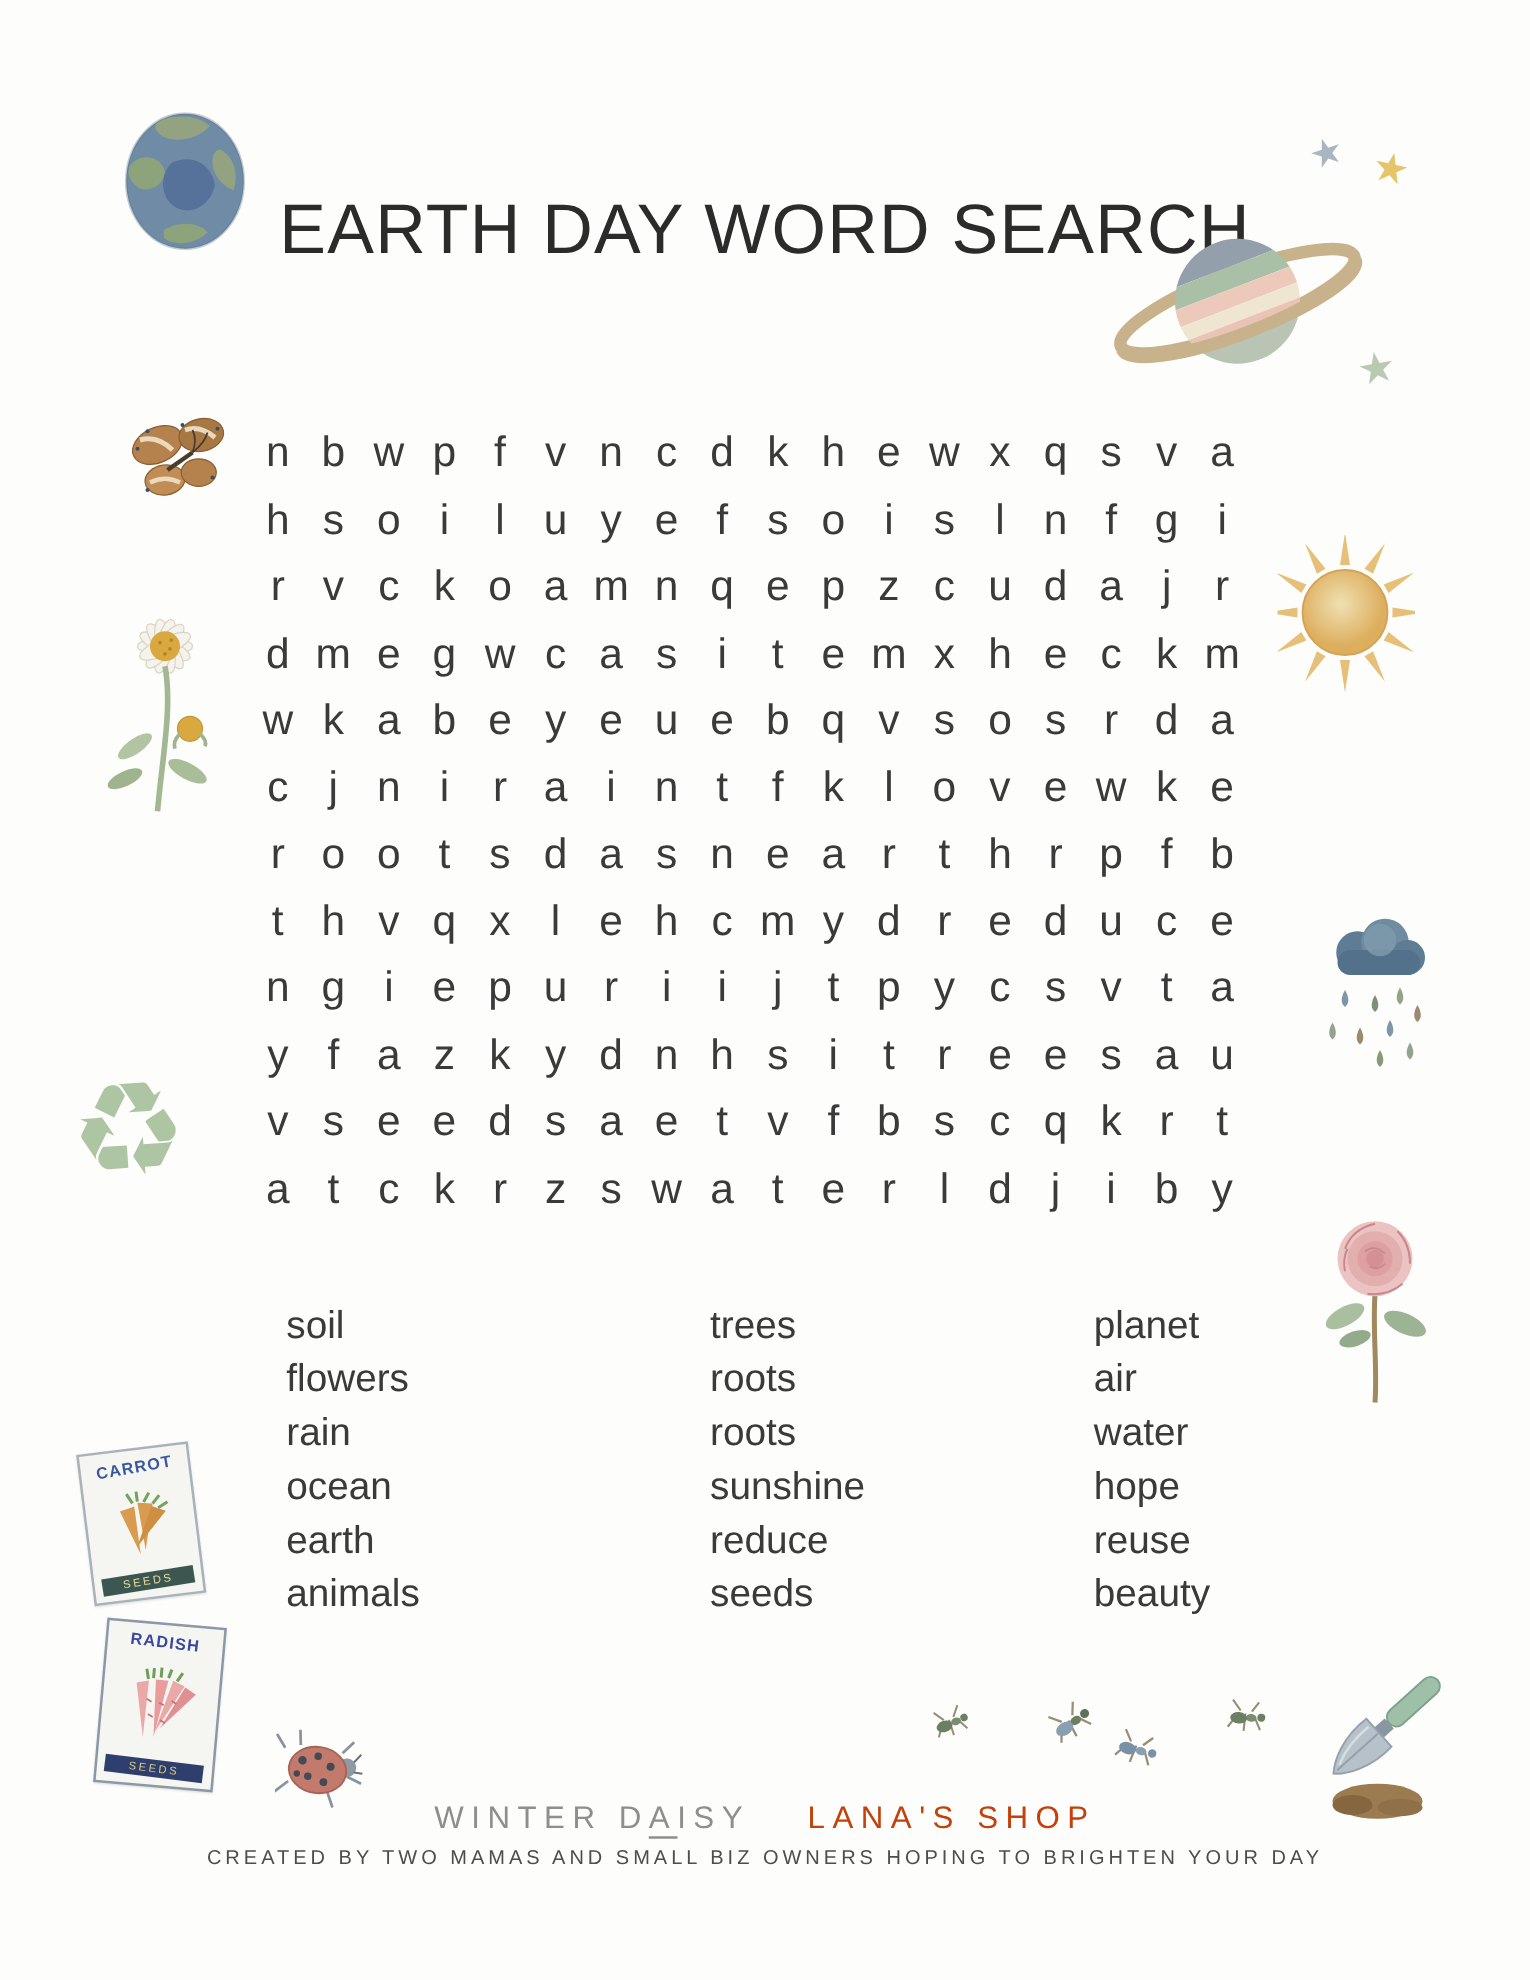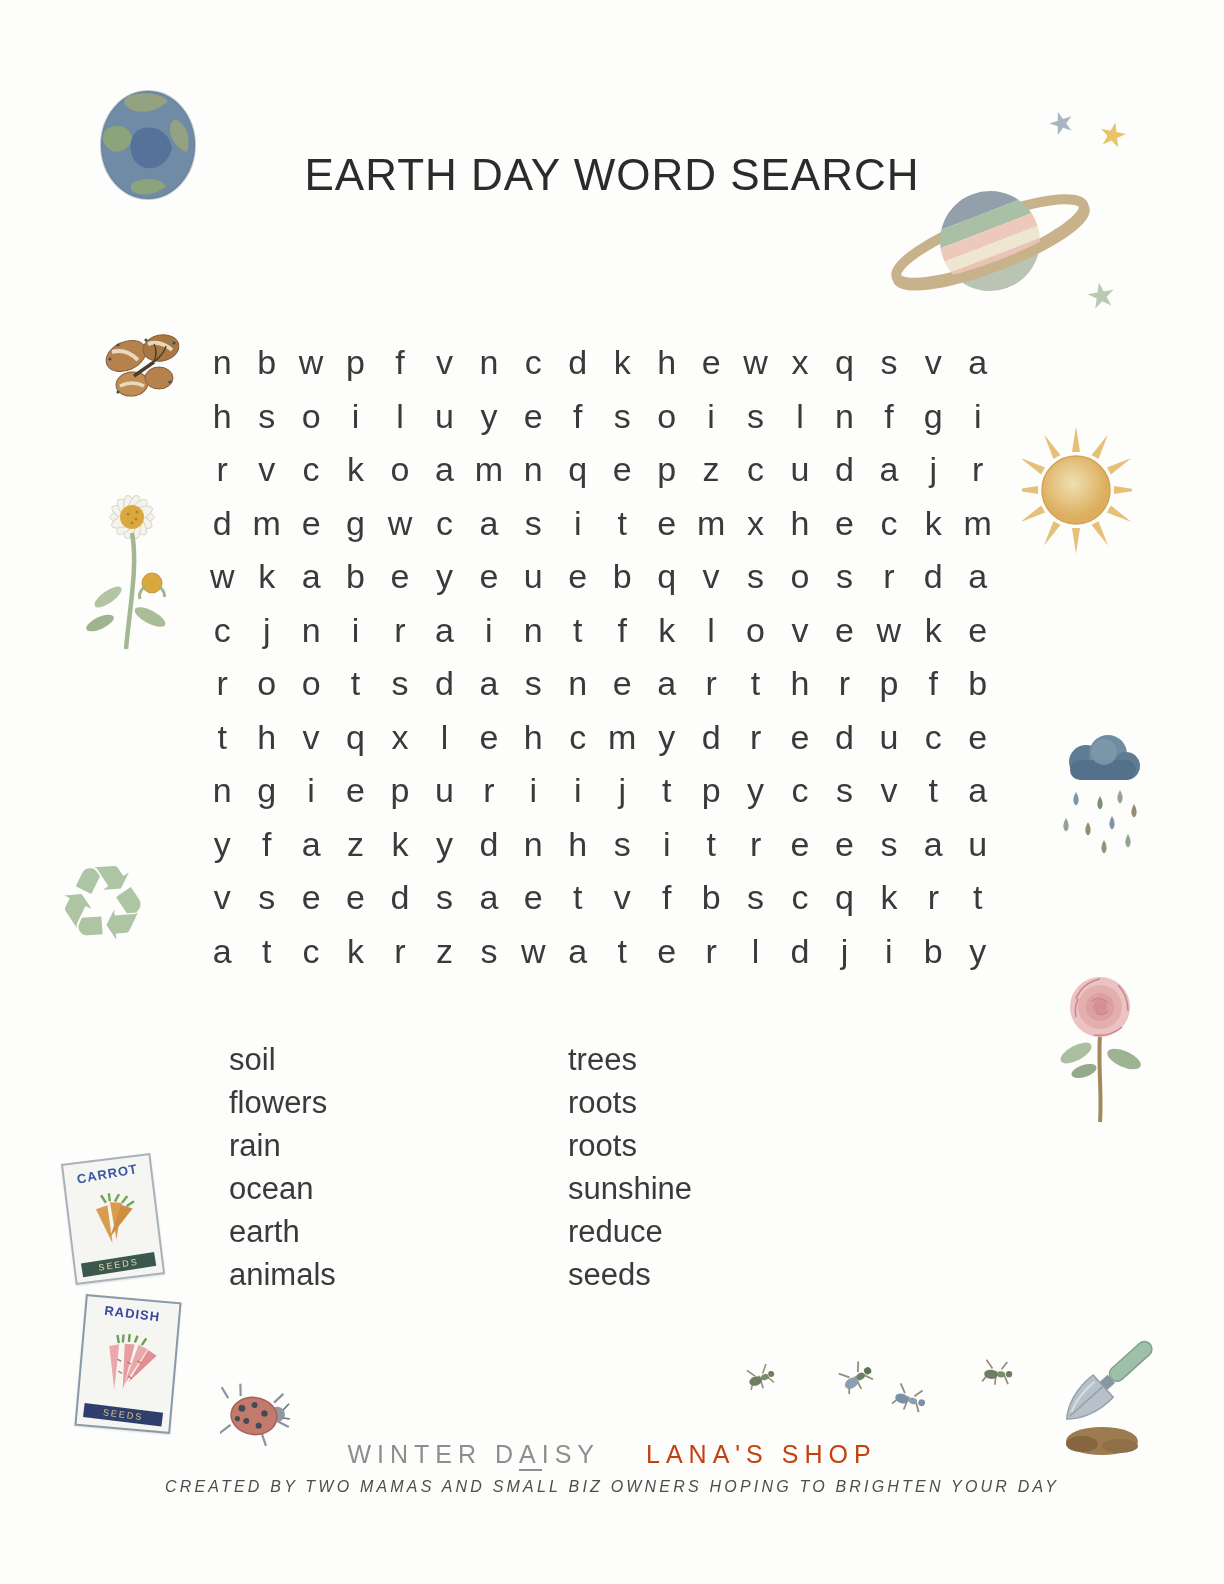--- a/index.html
+++ b/index.html
@@ -1,41 +1,41 @@
 <!DOCTYPE html>
 <html><head>
 <meta charset="utf-8">
 <style>
   html,body{margin:0;padding:0;background:#e8e8e8;}
   .page{position:relative;width:1224px;height:1584px;margin:0 auto;background:#fdfdfb;
         font-family:"Liberation Sans",sans-serif;overflow:hidden;}
   .abs{position:absolute;}
 
   
-  .title{left:0;right:0;top:150px;text-align:center;font-size:44px;font-weight:300;
+  .title{left:0;right:0;top:150px;text-align:center;font-size:56px;font-weight:300;
          letter-spacing:1px;color:#2b2b2b;white-space:nowrap;}
 
   
   .grid{left:200px;top:336px;width:800px;height:642px;display:grid;
         grid-template-columns:repeat(18,1fr);grid-template-rows:repeat(12,1fr);}
   .cell{display:flex;align-items:center;justify-content:center;
         font-size:34px;font-weight:400;color:#3a3a3a;}
 
   
   .word-col{top:1038px;font-size:31px;color:#3a3a3a;font-weight:300;}
   .word-col .word{line-height:43px;}
   .wc1{left:210px;margin-left:19px;} .wc2{left:540px;margin-left:28px;} .wc3{left:875px;}
 
   
   .brands{left:0;right:0;top:1440px;display:flex;justify-content:center;gap:46px;
           font-size:25px;letter-spacing:6px;white-space:nowrap;}
   .brand1{color:#8e8e8e;} .brand2{color:#c2410c;}
   .underA{border-bottom:2px solid #8e8e8e;padding-bottom:1px;}
   .tagline{left:0;right:0;top:1478px;text-align:center;font-size:16px;
-           letter-spacing:3.2px;color:#4d4d4d;font-weight:500;font-style:italic;}
+           letter-spacing:3.2px;color:#4d4d4d;font-weight:500;}
 
   
   .glyph{font-family:"DejaVu Sans",sans-serif;line-height:1;}
   .recycle{left:56px;top:852px;font-size:104px;color:#aec5a4;transform:rotate(-4deg);}
   .star{position:absolute;}
   .star-blue{left:1048px;top:108px;font-size:30px;color:#a9b6c2;transform:rotate(-18deg);}
   .star-yellow{left:1098px;top:118px;font-size:33px;color:#e7c469;transform:rotate(12deg);}
   .star-green{left:1086px;top:278px;font-size:34px;color:#b9cab2;transform:rotate(-10deg);}
 
   
@@ -427,20 +427,28 @@
       <div class="word">animals</div>
     </div>
   <div class="abs word-col wc2">
       <div class="word">trees</div>
       <div class="word">roots</div>
       <div class="word">roots</div>
       <div class="word">sunshine</div>
       <div class="word">reduce</div>
       <div class="word">seeds</div>
     </div>
+  <div class="abs word-col wc3">
+      <div class="word">planet</div>
+      <div class="word">air</div>
+      <div class="word">water</div>
+      <div class="word">hope</div>
+      <div class="word">reuse</div>
+      <div class="word">beauty</div>
+    </div>
 
   <div class="abs packet packet-carrot">
     <span class="packet-title">CARROT</span>
     <span class="packet-art">
       <svg width="58" height="60" viewBox="0 0 58 60">
         <path d="M20,14 L32,16 L18,52 Z" fill="#d99b50" transform="rotate(-22 25 33)"></path>
         <path d="M28,12 L40,14 L30,50 Z" fill="#d99b50"></path>
         <path d="M34,16 L46,18 L28,50 Z" fill="#cf8f42" transform="rotate(16 37 33)"></path>
         <path d="M24,12 L20,4 M28,11 L28,3 M33,12 L38,5 M40,14 L46,8 M44,18 L52,14" stroke="#74a35c" stroke-width="2.4" fill="none"></path>
       </svg>

